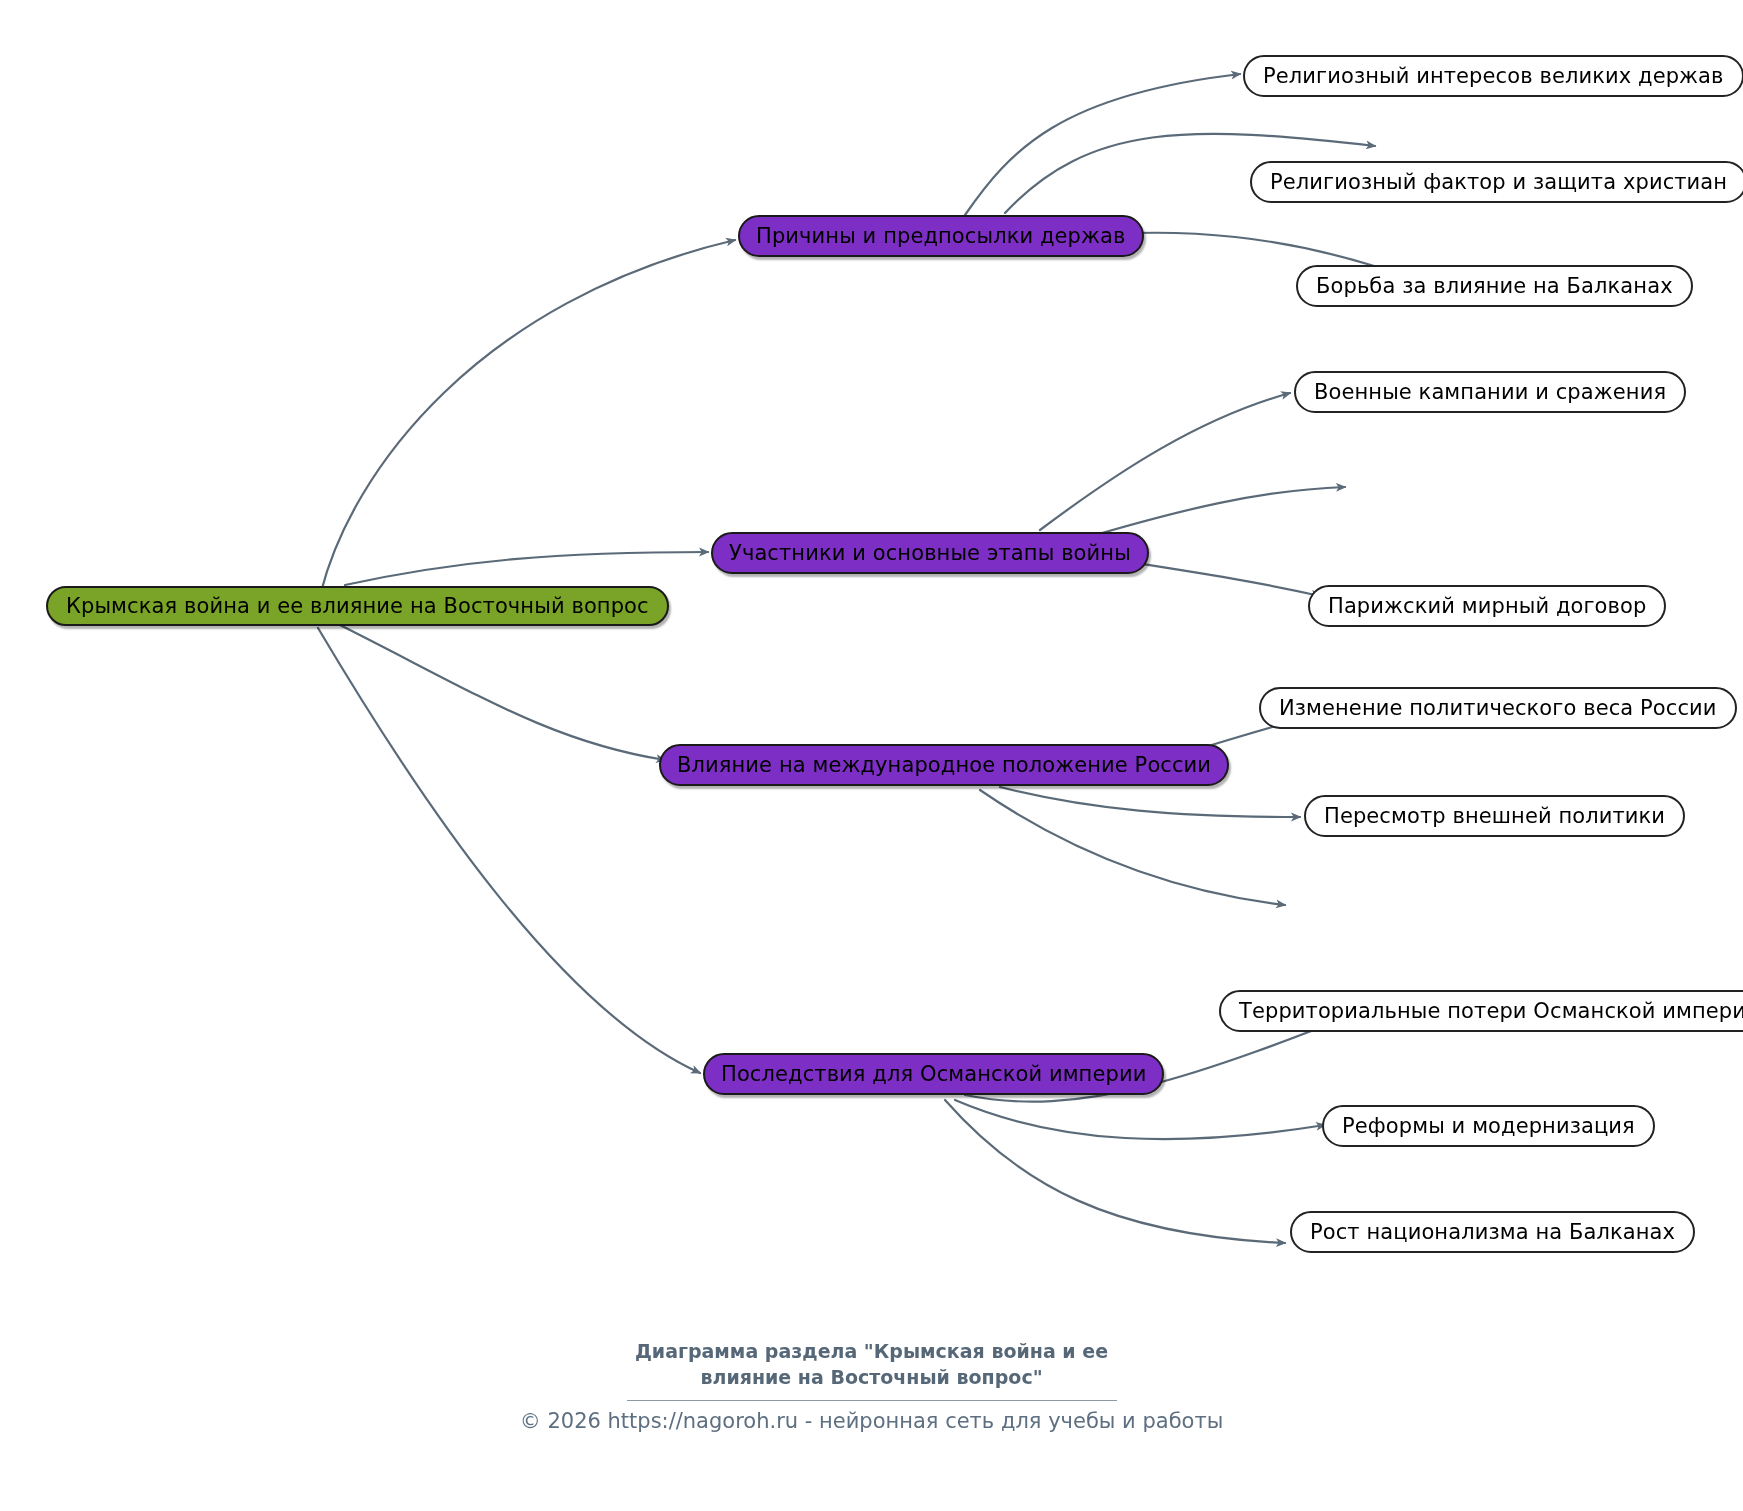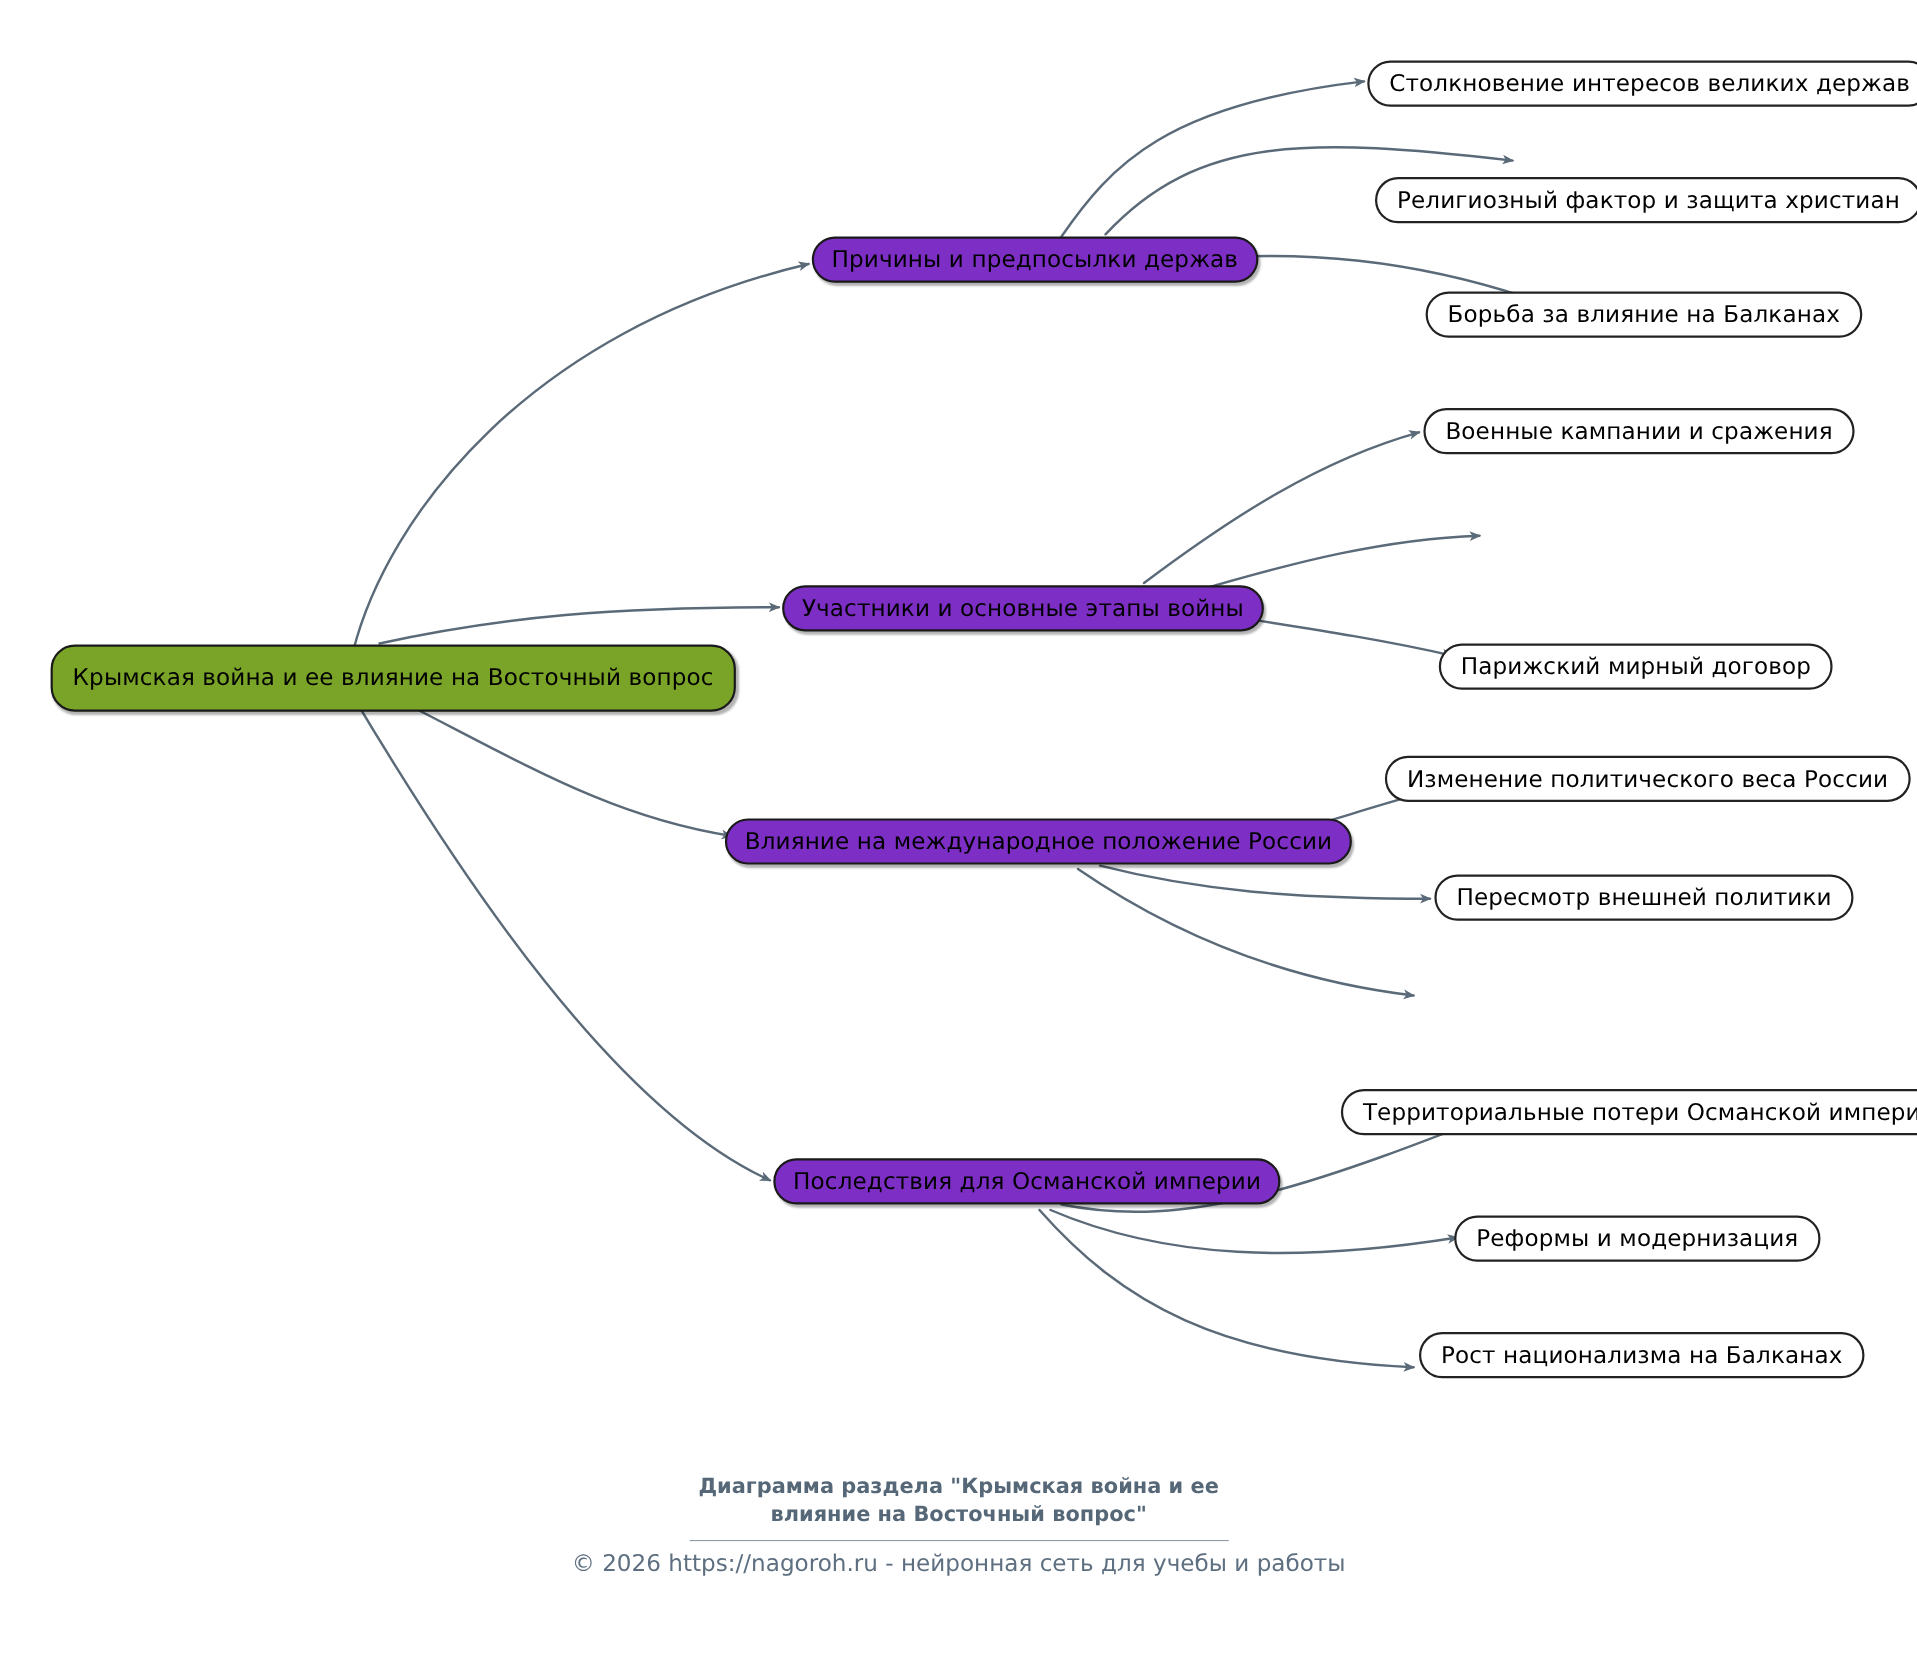--- a/index.html
+++ b/index.html
@@ -45,21 +45,21 @@
     font-size: 21px;
     line-height: 1;
     letter-spacing: 0.1px;
     color: #0a0a0a;
   }
   .node-root {
     background: #79a428;
     border: 2px solid #1a1a1a;
     box-shadow: 2px 3px 2px rgba(0,0,0,0.30);
     padding: 16px 18px;
-    height: 61px;
+    height: 40px;
     color: #000000;
   }
   .node-branch {
     background: #7d2ec4;
     border: 2px solid #1a1a1a;
     box-shadow: 2px 3px 2px rgba(0,0,0,0.30);
     padding: 0 16px;
     height: 42px;
     color: #000000;
   }
@@ -134,21 +134,21 @@
   </svg>
 
   <div class="node node-root" style="left:46px; top:586px;">
     <span>Крымская война и ее влияние на Восточный вопрос</span>
   </div>
 
   <div class="node node-branch" style="left:738px; top:215px;">
     <span>Причины и предпосылки держав</span>
   </div>
   <div class="node node-leaf" style="left:1243px; top:55px;">
-    <span>Столкновение интересов великих держав</span>
+    <span>Религиозный интересов великих держав</span>
   </div>
   <div class="node node-leaf" style="left:1250px; top:161px;">
     <span>Религиозный фактор и защита христиан</span>
   </div>
   <div class="node node-leaf" style="left:1296px; top:265px;">
     <span>Борьба за влияние на Балканах</span>
   </div>
 
   <div class="node node-branch" style="left:711px; top:532px;">
     <span>Участники и основные этапы войны</span>

